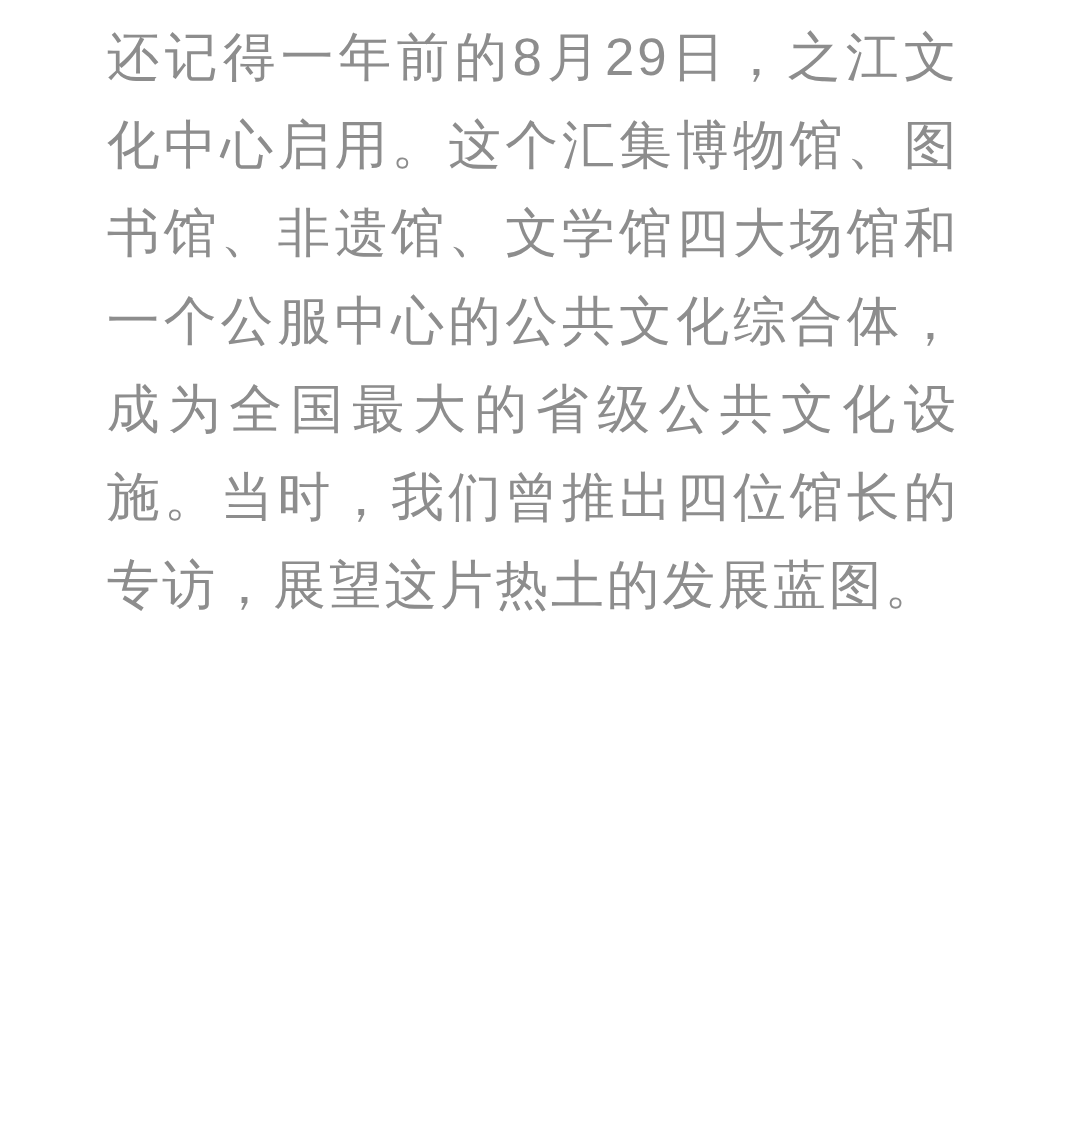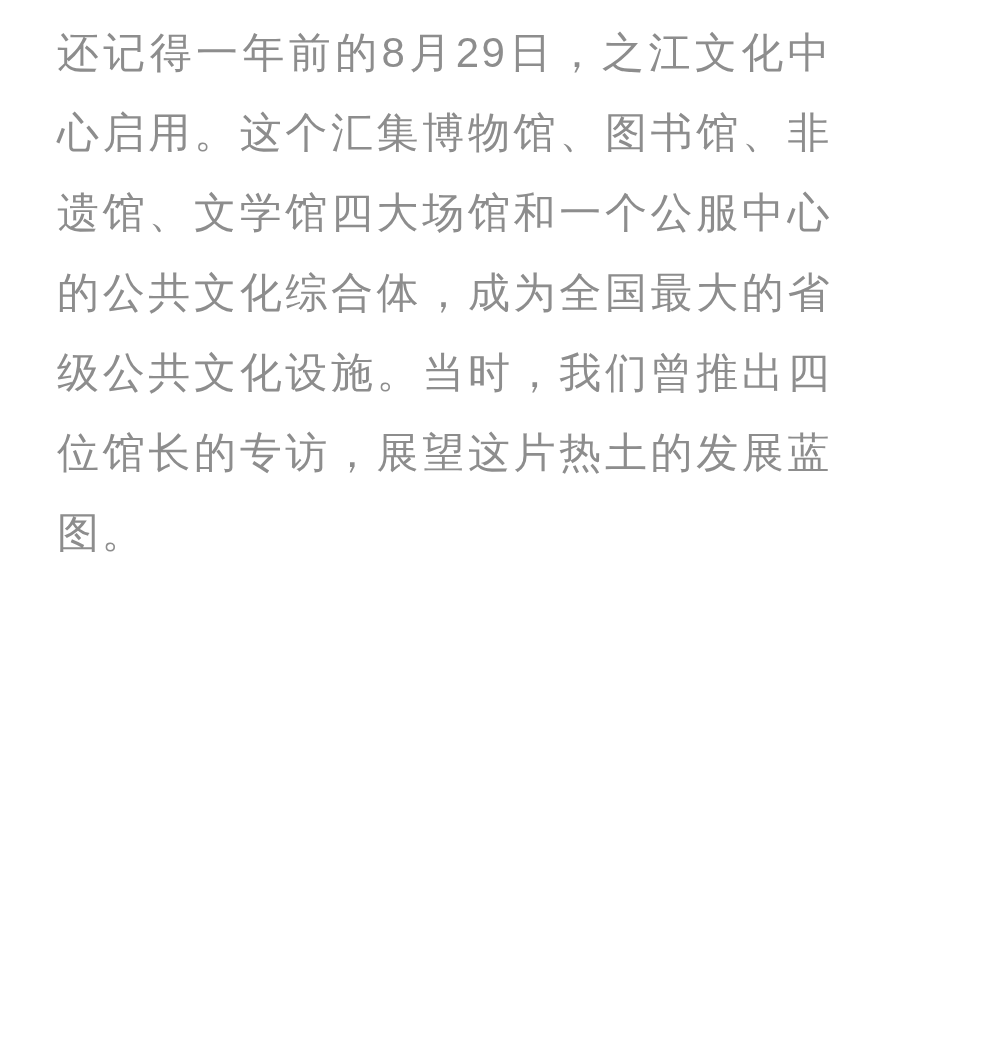--- a/index.html
+++ b/index.html
@@ -10,27 +10,28 @@
     width: 993px;
     height: 1040px;
     background: #ffffff;
     overflow: hidden;
   }
   .article {
     box-sizing: border-box;
     width: 887px;
     padding: 13px 55px 0 57px;
     font-family: "Liberation Sans", sans-serif;
-    font-size: 42px;
+    font-size: 48px;
     font-weight: 300;
     line-height: 80px;
     letter-spacing: 2.5px;
     color: #8d8d8d;
     text-align: justify;
     text-justify: inter-character;
+    margin-left: 40px;
   }
   .para {
     margin: 0 0 84px 0;
     word-break: break-all;
   }
   .para:last-child {
     margin-bottom: 0;
   }
 </style>
 </head>

